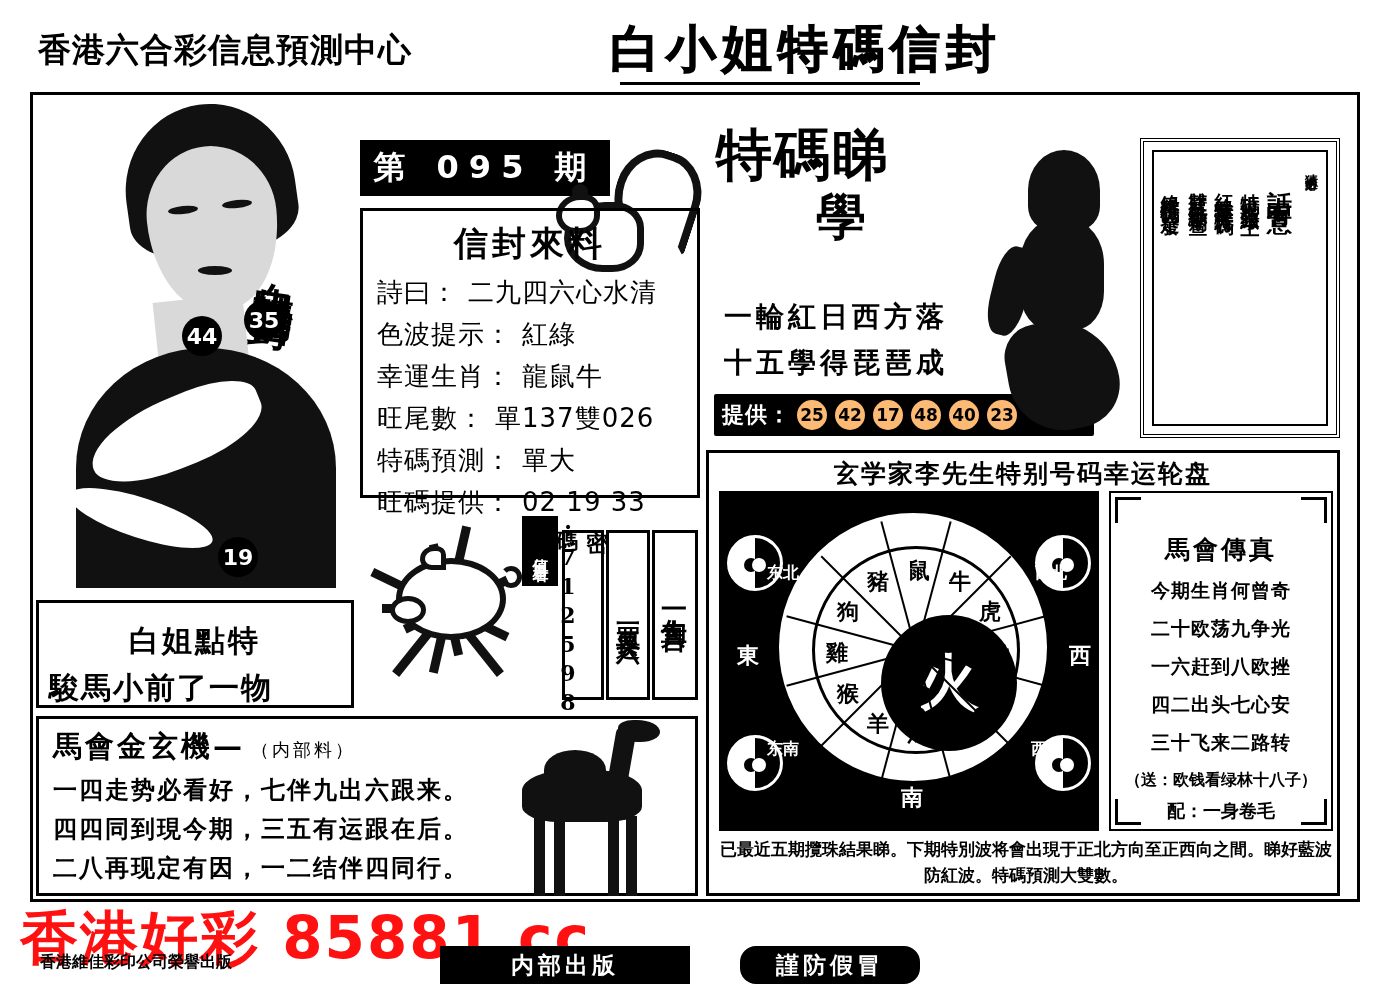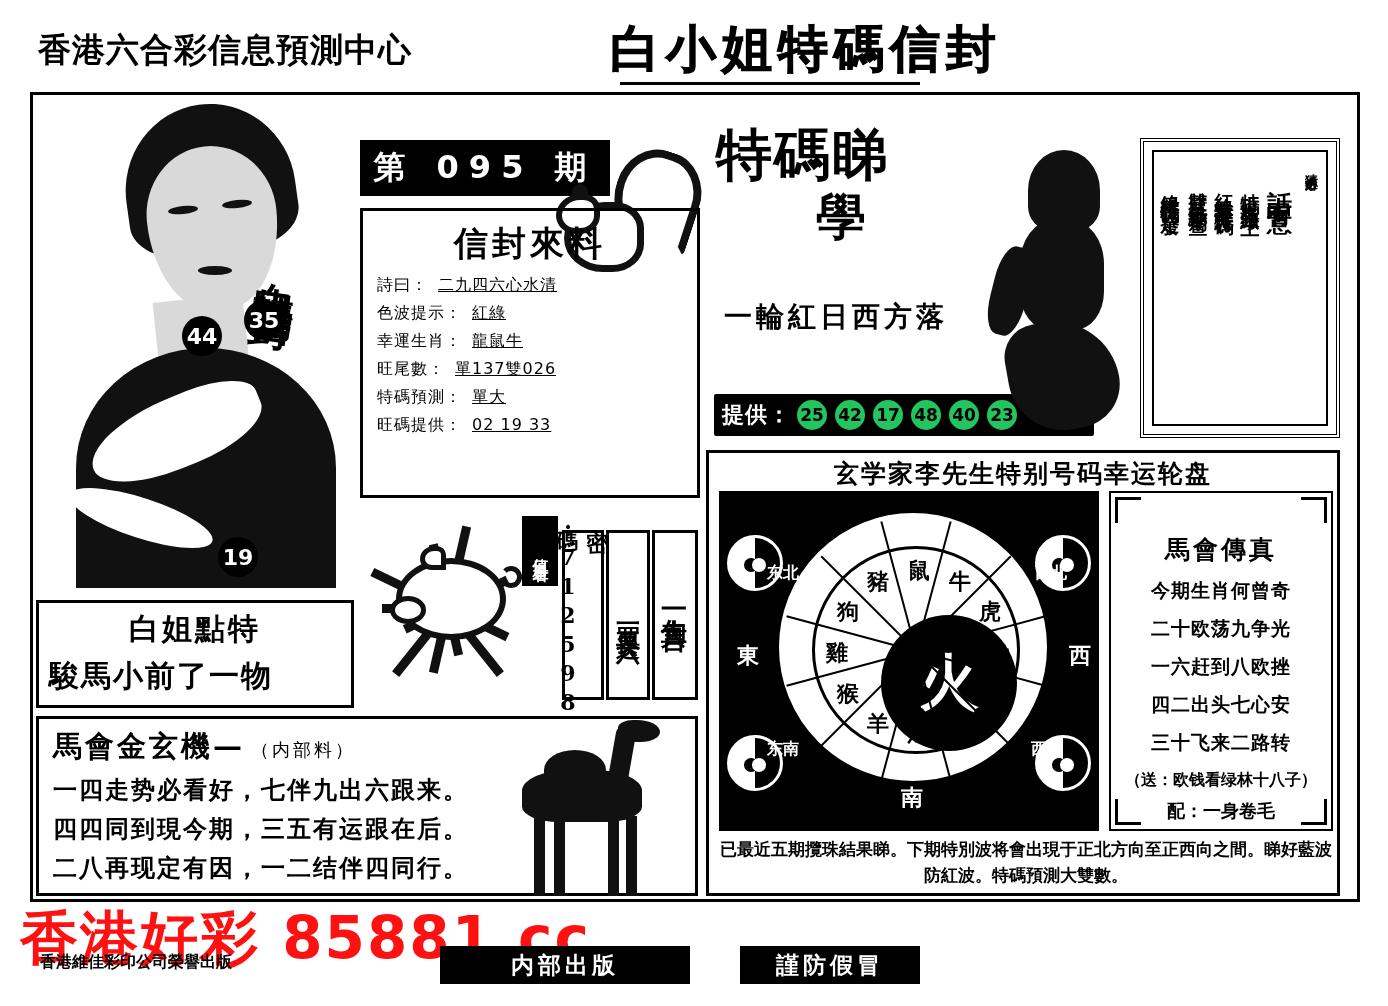--- a/index.html
+++ b/index.html
@@ -92,21 +92,21 @@
     display:flex; align-items:center; justify-content:center;
     font-family:"DejaVu Sans","Liberation Sans",sans-serif;
   }
   .ball.b1 { left:182px; top:316px; }
   .ball.b2 { left:244px; top:300px; }
   .ball.b3 { left:218px; top:490px;margin-top:47px; }
 
   
   .box-dian {
     position:absolute; left:36px; top:600px; width:318px; height:108px;
-    border:3px solid #000; padding:6px 10px; overflow:hidden;
+    border:3px solid #000; padding:18px 10px; overflow:hidden;
   }
   .box-dian .t1 {
     font-size:30px; font-weight:bold; text-align:center; letter-spacing:3px;
     font-family:"DejaVu Serif","Liberation Serif",serif;
   }
   .box-dian .t2 {
     font-size:30px; font-weight:bold; margin-top:6px; letter-spacing:2px;
     font-family:"DejaVu Serif","Liberation Serif",serif;
   }
 
@@ -123,23 +123,22 @@
   .xinfeng {
     position:absolute; left:360px; top:208px; width:340px; height:290px;
     border:3px solid #000; padding:10px 14px;
   }
   .xinfeng .title {
     font-size:34px; font-weight:bold; text-align:center; letter-spacing:4px;
     font-family:"DejaVu Serif","Liberation Serif",serif;
     margin-bottom:8px;
   }
   .xinfeng .row {
-    font-size:16px; margin:7px 0; letter-spacing:1px;
-    font-family:"DejaVu Sans","Liberation Sans",sans-serif;
-    text-decoration:underline;
+    font-size:26px; margin:7px 0; letter-spacing:1px;
+    font-family:"DejaVu Sans","Liberation Sans",sans-serif;
   }
   .xinfeng .row .lbl { display:inline-block; }
   .xinfeng .row .val { margin-left:10px; }
 
   
   .squirrel {
     position:absolute; left:556px; top:150px; width:150px; height:140px;
   }
   .squirrel .tail {
     position:absolute; left:58px; top:0; width:86px; height:96px;
@@ -261,21 +260,21 @@
     letter-spacing:4px; font-family:"DejaVu Serif","Liberation Serif",serif;
   }
   .tm-supply {
     position:absolute; left:8px; top:296px; width:380px; height:42px;
     background:#000; color:#fff; display:flex; align-items:center;
     padding:0 8px; border-radius:2px;
   }
   .tm-supply .lbl { font-size:22px; font-weight:bold; letter-spacing:1px; }
   .tm-supply .nums { display:flex; gap:8px; margin-left:6px; }
   .tm-supply .n {
-    width:30px; height:30px; border-radius:50%; background:#22c55e; color:#000;
+    width:30px; height:30px; border-radius:50%; background:#fdba74; color:#000;
     font-size:17px; font-weight:bold; display:flex; align-items:center;
     justify-content:center;
   }
 
   
   .lady { position:absolute; left:990px; top:150px; width:150px; height:290px; }
   .lady .lhair {
     position:absolute; left:38px; top:0; width:72px; height:80px;
     background:#111; border-radius:50% 50% 30% 30%;
   }
@@ -432,21 +431,21 @@
     font-family:"DejaVu Sans","Liberation Sans",sans-serif;
   }
   .ft-tag1 {
     position:absolute; left:440px; top:946px; width:250px; height:38px;
     background:#000; color:#fff; display:flex; align-items:center;
     justify-content:center; font-size:23px; font-weight:bold; letter-spacing:4px;
   }
   .ft-tag2 {
     position:absolute; left:740px; top:946px; width:180px; height:38px;
     background:#000; color:#fff; display:flex; align-items:center;
-    justify-content:center; font-size:23px; font-weight:bold; letter-spacing:4px;
+    justify-content:center; font-size:23px; font-weight:bold; letter-spacing:4px;border-radius:16px;
   }
   .ft-right {
     position:absolute; right:28px; top:952px; font-size:23px; font-weight:bold;
     font-family:"DejaVu Sans","Liberation Sans",sans-serif;
   }
 </style>
 </head>
 <body>
 
 <div class="page">
@@ -545,20 +544,21 @@
     <div class="leg l1"></div>
     <div class="leg l2"></div>
     <div class="leg l3"></div>
     <div class="leg l4"></div>
   </div>
 
   <div class="temashi">
     <div class="tm-title">特碼睇</div>
     <div class="tm-title2">學</div>
     <div class="tm-poem1">一輪紅日西方落</div>
+    <div class="tm-poem2">十五學得琵琶成</div>
     <div class="tm-supply">
       <span class="lbl">提供：</span>
       <span class="nums">
         <span class="n">25</span>
         <span class="n">42</span>
         <span class="n">17</span>
         <span class="n">48</span>
         <span class="n">40</span>
         <span class="n">23</span>
       </span>

